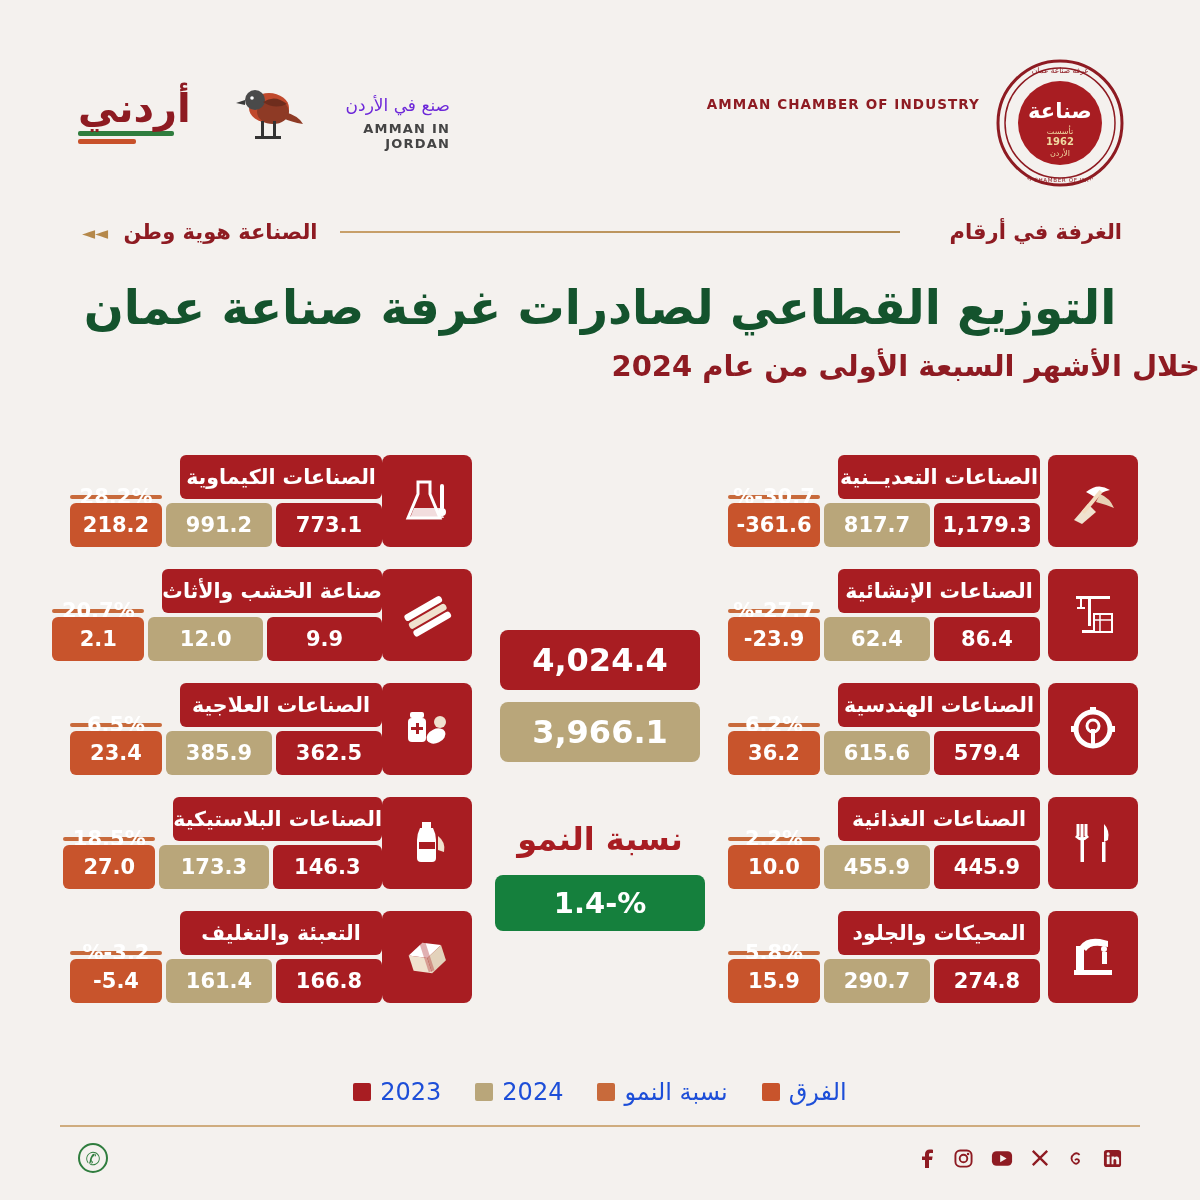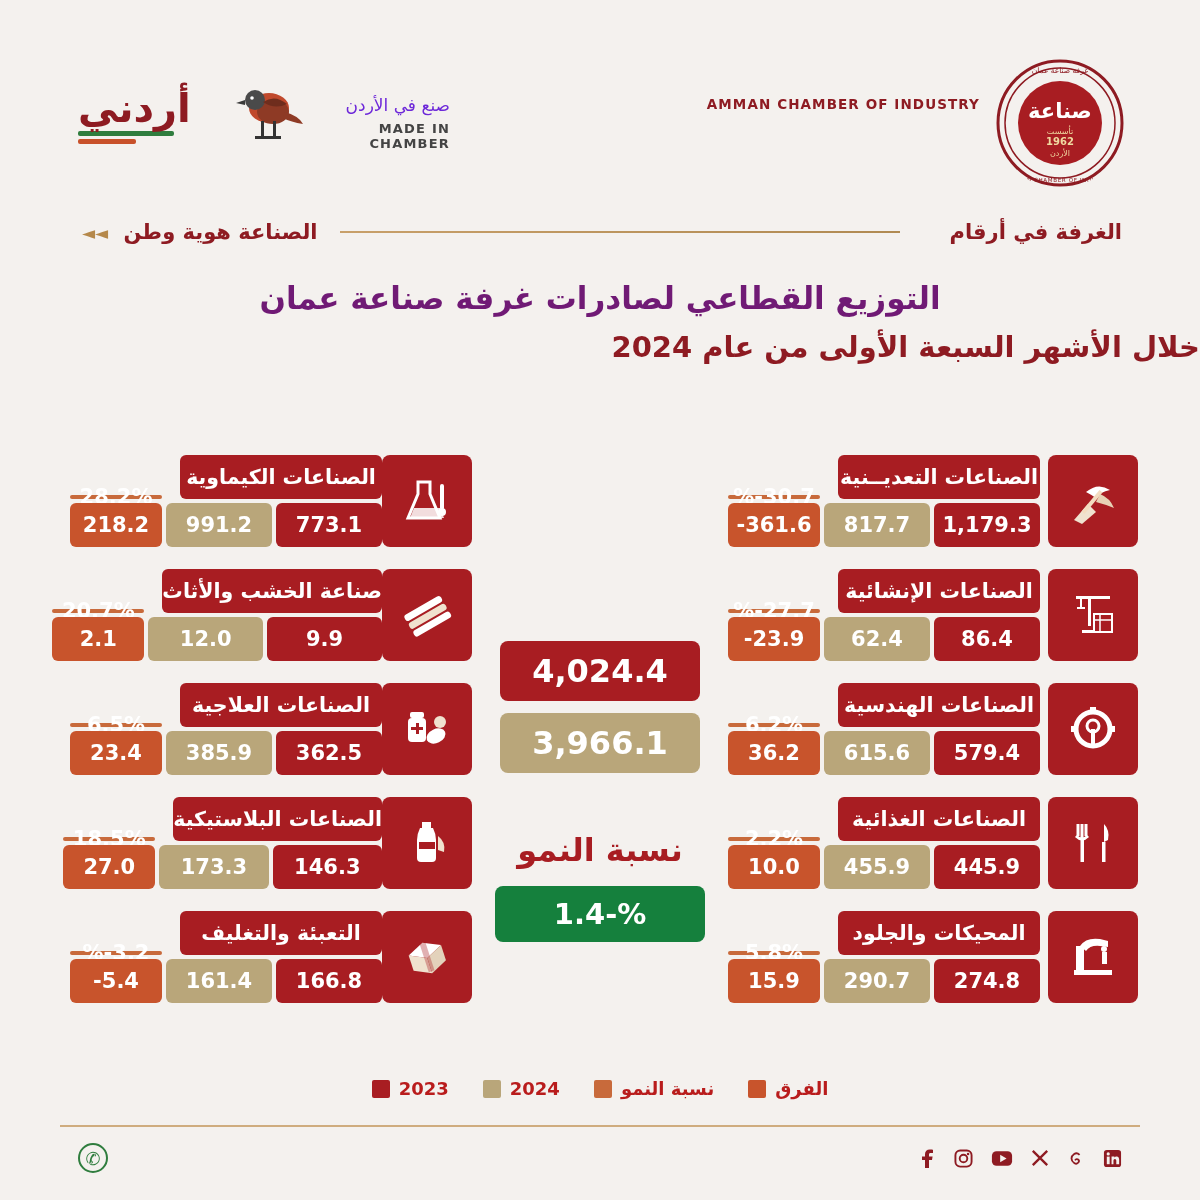--- a/index.html
+++ b/index.html
@@ -50,21 +50,21 @@
     background: linear-gradient(to right,#c8a06a,#b08a52);
   }
   .hawya { position: absolute; left: 82px; top: 8px; direction: rtl;
     font-size: 21px; color: #8e1b22; font-weight: bold; }
   .hawya .arrows { color: #b5884a; font-size: 17px; margin-right: 8px; letter-spacing:-2px;}
   .ghurfa { position: absolute; right: 78px; top: 8px; direction: rtl;
     font-size: 21px; color: #8e1b22; font-weight: bold; }
 
   
   .title-block { position: absolute; top: 280px; left: 0; width: 1200px; text-align: center; direction: rtl; }
-  .title-main { font-size: 31px; font-weight: bold; color: #701a75; letter-spacing: 0px; }
+  .title-main { font-size: 47px; font-weight: bold; color: #14532d; letter-spacing: 0px; }
   .title-sub { font-size: 29px; font-weight: bold; color: #8e1b22; margin-top: 14px; text-align: right; }
 
   
   .cards { position: absolute; top: 455px; left: 0; width: 1200px; height: 600px; }
   .col-left  { position: absolute; left: 62px; top: 0; width: 410px; }
   .col-right { position: absolute; right: 62px; top: 0; width: 410px; }
 
   .card { position: relative; height: 92px; margin-bottom: 22px; display: flex;
           flex-direction: row-reverse; align-items: stretch; }
   .icon-box {
@@ -83,21 +83,21 @@
     border-radius: 6px; color: #fff; font-size: 21px; font-weight: bold;
     direction: rtl; white-space: nowrap;
   }
   .name  { background: #a81d22; flex: 1 1 auto; font-size: 20.5px; margin-left: 14px; }
   .pct   { background: #c86a3b; flex: 0 0 92px; margin-top: 40px; }
   .y2023 { background: #a81d22; flex: 1 1 46%; }
   .y2024 { background: #b9a67a; flex: 1 1 46%; }
   .diff  { background: #c8542c; flex: 0 0 92px; }
 
   
-  .center { position: absolute; top: 16px; left: 0; width: 1196px; height: 600px; pointer-events: none; }
+  .center { position: absolute; top: 5px; left: 0; width: 1196px; height: 600px; pointer-events: none; }
   .tot-box {
     position: absolute; left: 500px; width: 200px; height: 60px; border-radius: 8px;
     display: flex; align-items: center; justify-content: center;
     font-size: 32px; font-weight: bold; color: #fff;
   }
   .tot-2023 { top: 170px; background: #a81d22; }
   .tot-2024 { top: 242px; background: #b9a67a; }
   .growth-label {
     position: absolute; left: 460px; top: 360px; width: 280px; text-align: center;
     direction: rtl; font-size: 32px; font-weight: bold; color: #a81d22;
@@ -109,21 +109,21 @@
   }
 
   
   .legend {
     position: absolute; top: 1078px; left: 0; width: 1200px;
     display: flex; flex-direction: row-reverse; justify-content: center;
     align-items: center; gap: 34px; direction: rtl;
   }
   .legend-item { display: flex; flex-direction: row-reverse; align-items: center; gap: 9px; }
   .swatch { width: 18px; height: 18px; border-radius: 2px; display: inline-block; }
-  .legend-label { font-size: 18px; font-weight: bold; color: #b91c1c; }
+  .legend-label { font-size: 24px; font-weight: normal; color: #1d4ed8; }
 
   
   .footer-line { position: absolute; top: 1125px; left: 60px; width: 1080px; height: 2px;
                  background: #c8a06a; opacity: .85; }
   .phone { position: absolute; left: 78px; top: 1143px; display: flex; align-items: center; gap: 12px; }
   .wa-circle { width: 30px; height: 30px; border-radius: 50%; border: 2px solid #2f7d3e;
                display:flex; align-items:center; justify-content:center; color:#2f7d3e; font-size:18px;}
   .phone-num { font-size: 25px; font-weight: bold; color: #8e1b22; letter-spacing: .5px; }
   .socials { position: absolute; right: 78px; top: 1148px; display: flex; gap: 18px; align-items: center; }
   .soc { color: #8e1b22; font-size: 21px; font-weight: bold; line-height: 1; display:flex;align-items:center;}
@@ -150,21 +150,21 @@
       <path d="M30 20 q12 -8 24 2 q-12 6 -24 -2z" fill="#6f2d1d"></path>
       <path d="M52 30 q14 4 18 12 q-12 -2 -20 -6z" fill="#8e3a25"></path>
       <rect x="28" y="39" width="3" height="16" fill="#333"></rect>
       <rect x="40" y="39" width="3" height="16" fill="#333"></rect>
       <rect x="22" y="54" width="14" height="3" fill="#333"></rect>
       <rect x="34" y="54" width="14" height="3" fill="#333"></rect>
     </svg>
 
     <div class="madein">
       <div class="ar">صنع في الأردن</div>
-      <div class="en">MADE IN CHAMBER</div>
+      <div class="en">AMMAN IN JORDAN</div>
     </div>
 
     <div class="aci-text">
       <div class="aci-en">AMMAN CHAMBER OF INDUSTRY</div>
     </div>
 
     <svg class="aci-seal" viewBox="0 0 130 130">
       <circle cx="65" cy="65" r="62" fill="none" stroke="#8e1b22" stroke-width="3"></circle>
       <circle cx="65" cy="65" r="55" fill="none" stroke="#8e1b22" stroke-width="1.5"></circle>
       <circle cx="65" cy="65" r="42" fill="#a81d22"></circle>

